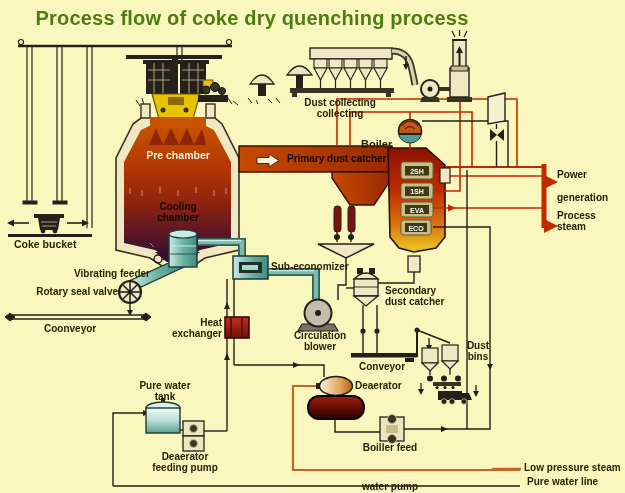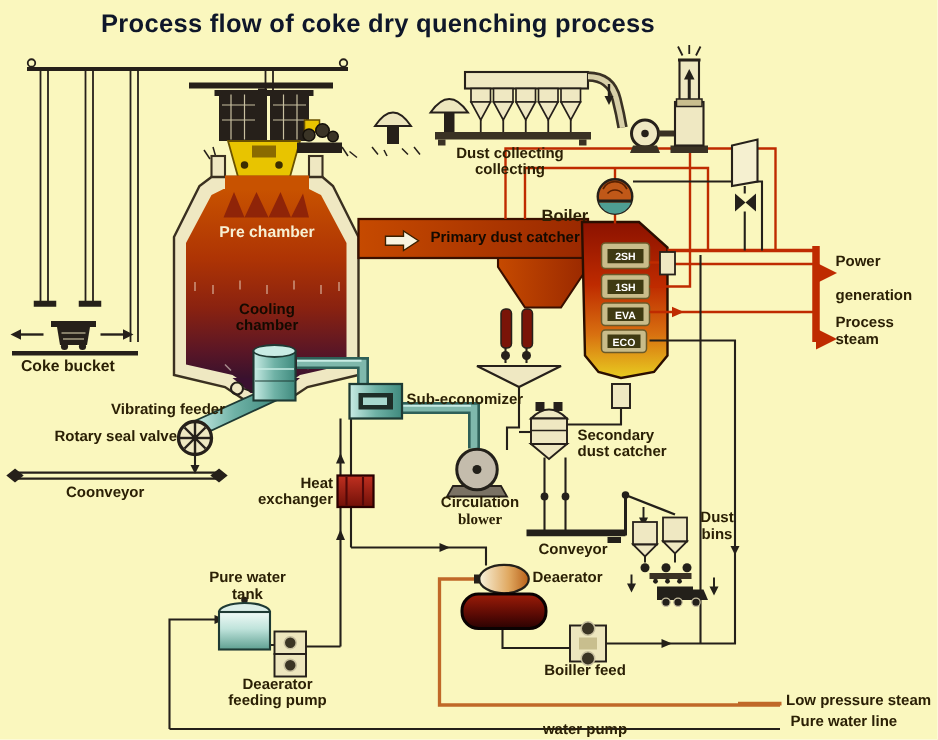--- a/index.html
+++ b/index.html
@@ -2,21 +2,21 @@
 <html><head>
 <meta charset="utf-8">
 <style>
   html,body{margin:0;padding:0;}
   #stage{position:relative;width:625px;height:493px;background:#FAF7BE;overflow:hidden;
          font-family:"Liberation Sans",sans-serif;}
   #stage svg{position:absolute;left:0;top:0;}
   .lbl{position:absolute;font:bold 10px/1.1 "Liberation Sans",sans-serif;color:#2B2005;white-space:nowrap;z-index:3;}
   .c{text-align:center;}
   .r{text-align:right;}
-  .title{font-size:17px;color:#0f172a;letter-spacing:.2px;}
+  .title{font-size:20px;color:#4d7c0f;letter-spacing:.2px;}
   .onvessel{color:#F7EFD2;font-size:10.5px;}
   .darklab{color:#140A00;}
   .wm{position:absolute;font:13px "Liberation Serif",serif;color:rgba(25,25,25,.92);z-index:5;letter-spacing:-0.5px;margin-top:34px;}
 </style>
 </head>
 <body>
 
 <div id="stage">
 
 <svg width="625" height="493" viewBox="0 0 625 493">
@@ -466,21 +466,21 @@
 <div class="lbl c" style="left:300px;top:108px;width:80px;">collecting</div>
 <div class="lbl" style="left:361px;top:138px;font-size:11px;">Boiler</div>
 <div class="lbl" style="left:557px;top:169px;">Power</div>
 <div class="lbl" style="left:557px;top:192px;">generation</div>
 <div class="lbl" style="left:557px;top:210px;">Process</div>
 <div class="lbl" style="left:557px;top:221px;">steam</div>
 <div class="lbl" style="left:271px;top:261px;">Sub-economizer</div>
 <div class="lbl" style="left:385px;top:285px;">Secondary</div>
 <div class="lbl" style="left:385px;top:296px;">dust catcher</div>
 <div class="lbl c" style="left:291px;top:330px;width:58px;">Circulation</div>
-<div class="lbl c" style="left:291px;top:341px;width:58px;font-family:Liberation Serif, serif;">blower</div>
+<div class="lbl c" style="left:291px;top:341px;width:58px;">blower</div>
 <div class="lbl r" style="left:178px;top:317px;width:44px;">Heat</div>
 <div class="lbl r" style="left:158px;top:328px;width:64px;">exchanger</div>
 <div class="lbl c" style="left:352px;top:361px;width:60px;">Conveyor</div>
 <div class="lbl c" style="left:461px;top:340px;width:34px;">Dust</div>
 <div class="lbl c" style="left:461px;top:351px;width:34px;">bins</div>
 <div class="lbl" style="left:355px;top:380px;">Deaerator</div>
 <div class="lbl c" style="left:128px;top:380px;width:74px;">Pure water</div>
 <div class="lbl c" style="left:128px;top:391px;width:74px;">tank</div>
 <div class="lbl c" style="left:140px;top:451px;width:90px;">Deaerator</div>
 <div class="lbl c" style="left:140px;top:462px;width:90px;">feeding pump</div>

